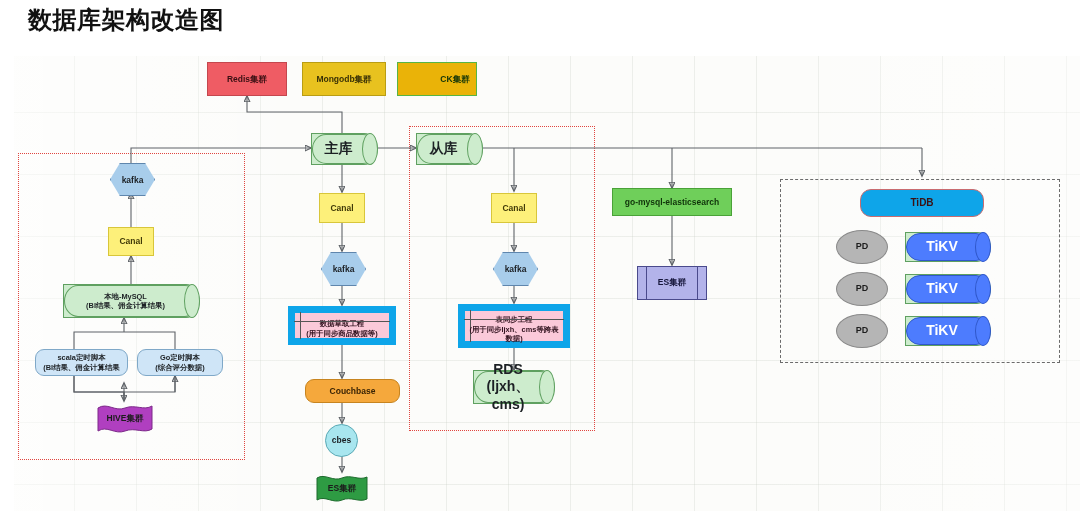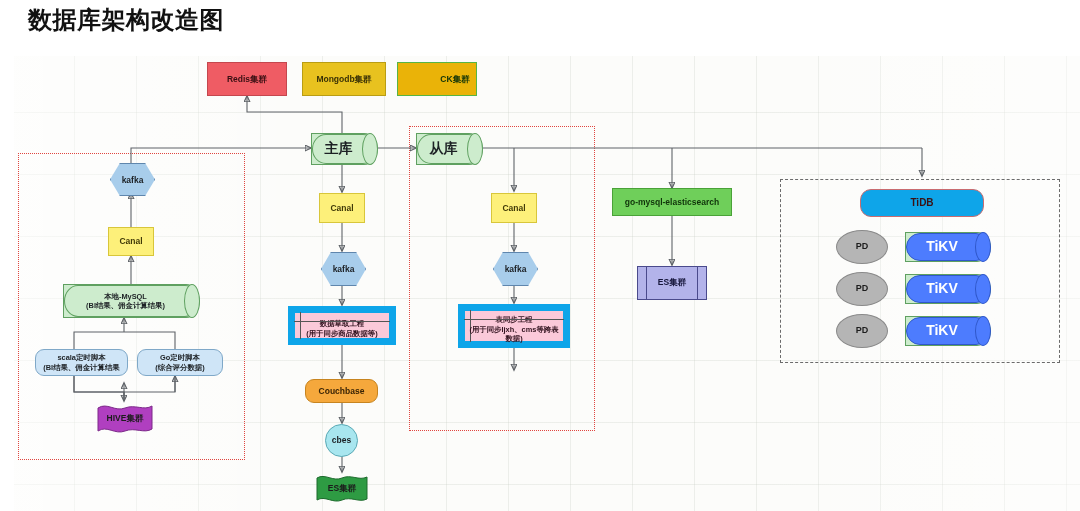--- a/index.html
+++ b/index.html
@@ -251,21 +251,21 @@
 
   <div class="hex" style="left:321px;top:252px;width:43px;height:32px;">
     <div class="lbl">kafka</div>
   </div>
 
   <div class="proc" style="left:288px;top:306px;width:108px;height:39px;">
     <div class="lbl">数据草取工程
 (用于同步商品数据等)</div>
   </div>
 
-  <div class="node pill couchbase" style="left:305px;top:379px;width:73px;height:24px;">Couchbase</div>
+  <div class="node pill couchbase" style="left:305px;top:379px;width:95px;height:24px;">Couchbase</div>
 
   <div class="node circle" style="left:325px;top:424px;width:33px;height:33px;">cbes</div>
 
   <div class="banner" style="left:316px;top:473px;width:52px;height:31px;">
     <svg viewBox="0 0 52 31" preserveAspectRatio="none">
       <path d="M1,5 C9,0 17,9 26,5 C35,1 43,8 51,4 L51,26 C43,30 35,23 26,27 C17,31 9,22 1,27 Z" fill="#2e9b43" stroke="#1d6b2d" stroke-width="1"></path>
     </svg>
     <div class="lbl">ES集群</div>
   </div>
 
@@ -274,20 +274,26 @@
   <div class="hex" style="left:493px;top:252px;width:43px;height:32px;">
     <div class="lbl">kafka</div>
   </div>
 
   <div class="proc" style="left:458px;top:304px;width:112px;height:44px;">
     <div class="lbl">表同步工程
 (用于同步ljxh、cms等跨表
 数据)</div>
   </div>
 
+  <div class="cyl" style="left:473px;top:370px;width:82px;height:34px;">
+    <div class="body"></div>
+    <div class="cap"></div>
+    <div class="lbl">RDS
+(ljxh、cms)</div>
+  </div>
 
   <div class="node rect gomysql" style="left:612px;top:188px;width:120px;height:28px;">go-mysql-elasticsearch</div>
 
   <div class="esbox" style="left:637px;top:266px;width:70px;height:34px;">
     <div class="lbl">ES集群</div>
   </div>
 
   <div class="node pill tidb" style="left:860px;top:189px;width:124px;height:28px;">TiDB</div>
 
   <div class="node pd" style="left:836px;top:230px;width:52px;height:34px;">PD</div>

